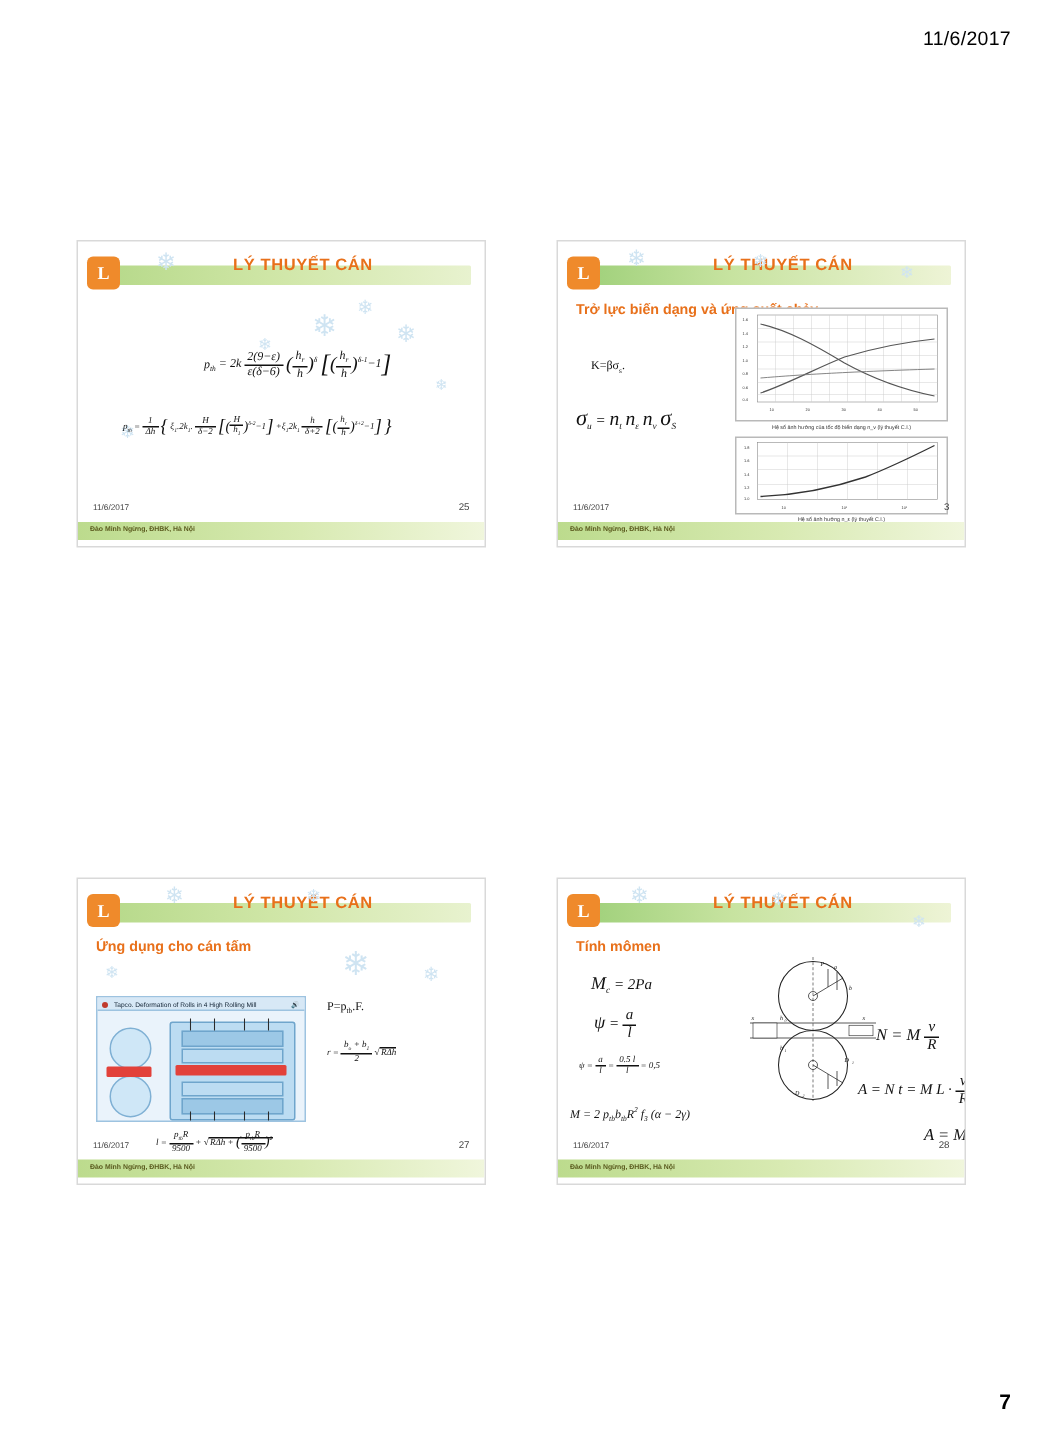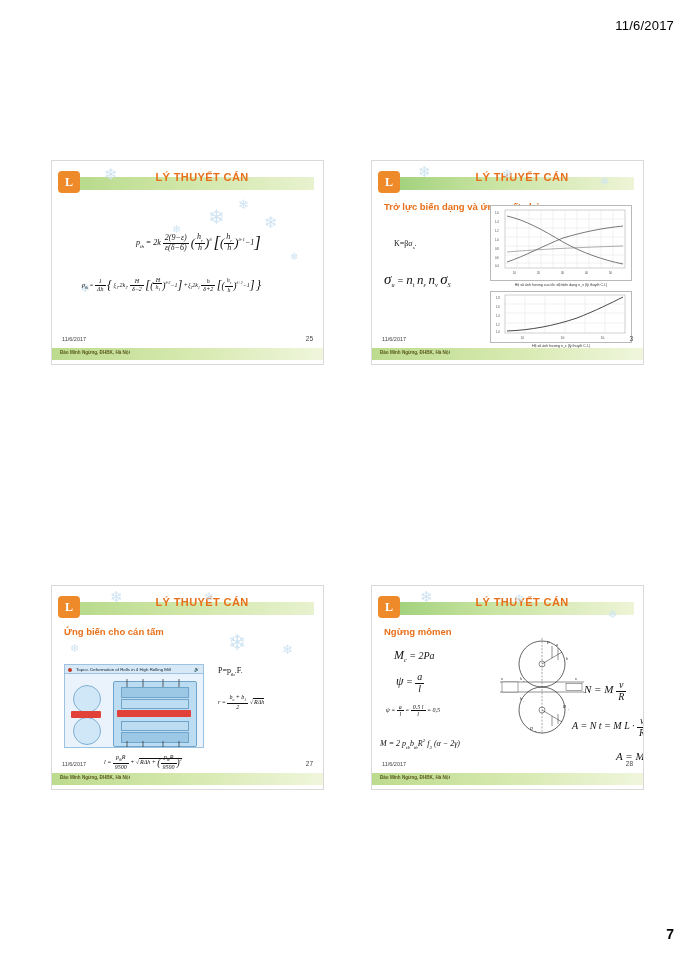--- a/index.html
+++ b/index.html
@@ -392,21 +392,21 @@
     <div class="hdr-logo">L</div>
     <div class="hdr-title">LÝ THUYẾT CÁN</div>
   </div>
 
   <span class="snow" style="left:58px;top:2px;font-size:15px;">❄</span>
   <span class="snow" style="left:152px;top:4px;font-size:12px;">❄</span>
   <span class="snow" style="left:176px;top:44px;font-size:22px;">❄</span>
   <span class="snow" style="left:230px;top:56px;font-size:13px;">❄</span>
   <span class="snow" style="left:18px;top:56px;font-size:11px;">❄</span>
 
-  <div class="subtitle">Ứng biến cho cán tấm</div>
+  <div class="subtitle">Ứng dụng cho cán tấm</div>
 
   <div class="vidframe" style="left:12px;top:78px;width:140px;height:84px;">
     <div class="vidbar">
       <span class="dot"></span>
       <span>Tapco. Deformation of Rolls in 4 High Rolling Mill</span>
       <span style="position:absolute;right:3px;top:0;">🔊</span>
     </div>
 
     <div class="roll" style="left:8px;top:20px;width:26px;height:26px;"></div>
     <div class="roll" style="left:8px;top:52px;width:26px;height:26px;"></div>
@@ -459,21 +459,21 @@
   <div class="hdr">
     <div class="hdr-bar grad2"></div>
     <div class="hdr-logo">L</div>
     <div class="hdr-title">LÝ THUYẾT CÁN</div>
   </div>
 
   <span class="snow" style="left:48px;top:2px;font-size:15px;">❄</span>
   <span class="snow" style="left:142px;top:6px;font-size:12px;">❄</span>
   <span class="snow" style="left:236px;top:22px;font-size:11px;">❄</span>
 
-  <div class="subtitle">Ngừng mômen</div>
+  <div class="subtitle">Tính mômen</div>
 
   <div class="formula flarge" style="left:22px;top:62px;">
     <span style="font-size:12px;">M</span><sub class="f">c</sub><span> = 2Pa</span>
   </div>
 
   <div class="formula flarge" style="left:24px;top:86px;">
     <span style="font-size:12px;">ψ</span><span> = </span>
     <span class="frac"><span class="num">a</span><span class="den">l</span></span>
   </div>
 

